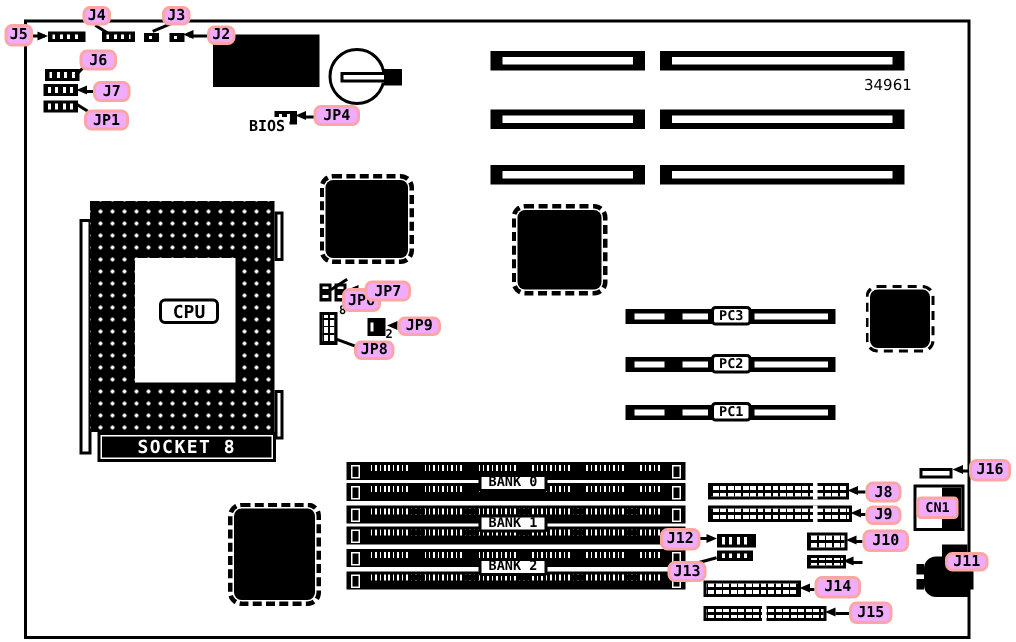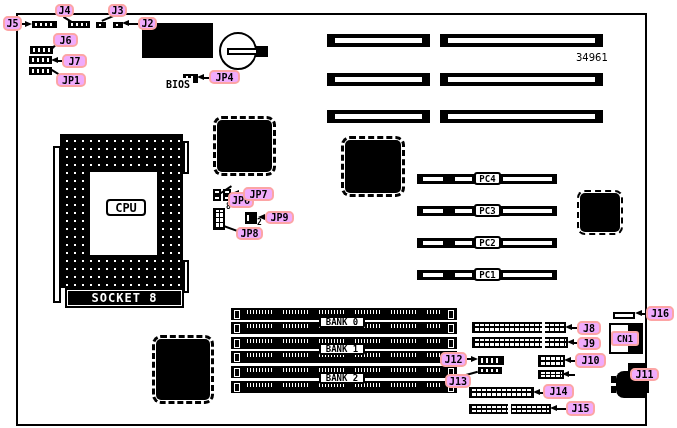--- a/index.html
+++ b/index.html
@@ -143,26 +143,20 @@
   <div class="isa" style="left:440px;top:73px;width:163px;height:13px;">
       <div class="isa-in"></div>
     </div>
   <div class="isa" style="left:327px;top:110px;width:103px;height:13px;">
       <div class="isa-in"></div>
     </div>
   <div class="isa" style="left:440px;top:110px;width:163px;height:13px;">
       <div class="isa-in"></div>
     </div>
 
-  <div class="pci" style="left:417px;top:174px;width:140px;height:10px;">
-    <div class="pst" style="left:6px;width:20px;"></div>
-      <div class="pst" style="left:38px;width:17px;"></div>
-      <div class="pst" style="left:86px;width:49px;"></div>
-    <div class="pci-lab">PC4</div>
-  </div>
   <div class="pci" style="left:417px;top:206px;width:140px;height:10px;">
     <div class="pst" style="left:6px;width:20px;"></div>
       <div class="pst" style="left:38px;width:17px;"></div>
       <div class="pst" style="left:86px;width:49px;"></div>
     <div class="pci-lab">PC3</div>
   </div>
   <div class="pci" style="left:417px;top:238px;width:140px;height:10px;">
     <div class="pst" style="left:6px;width:20px;"></div>
       <div class="pst" style="left:38px;width:17px;"></div>
       <div class="pst" style="left:86px;width:49px;"></div>

